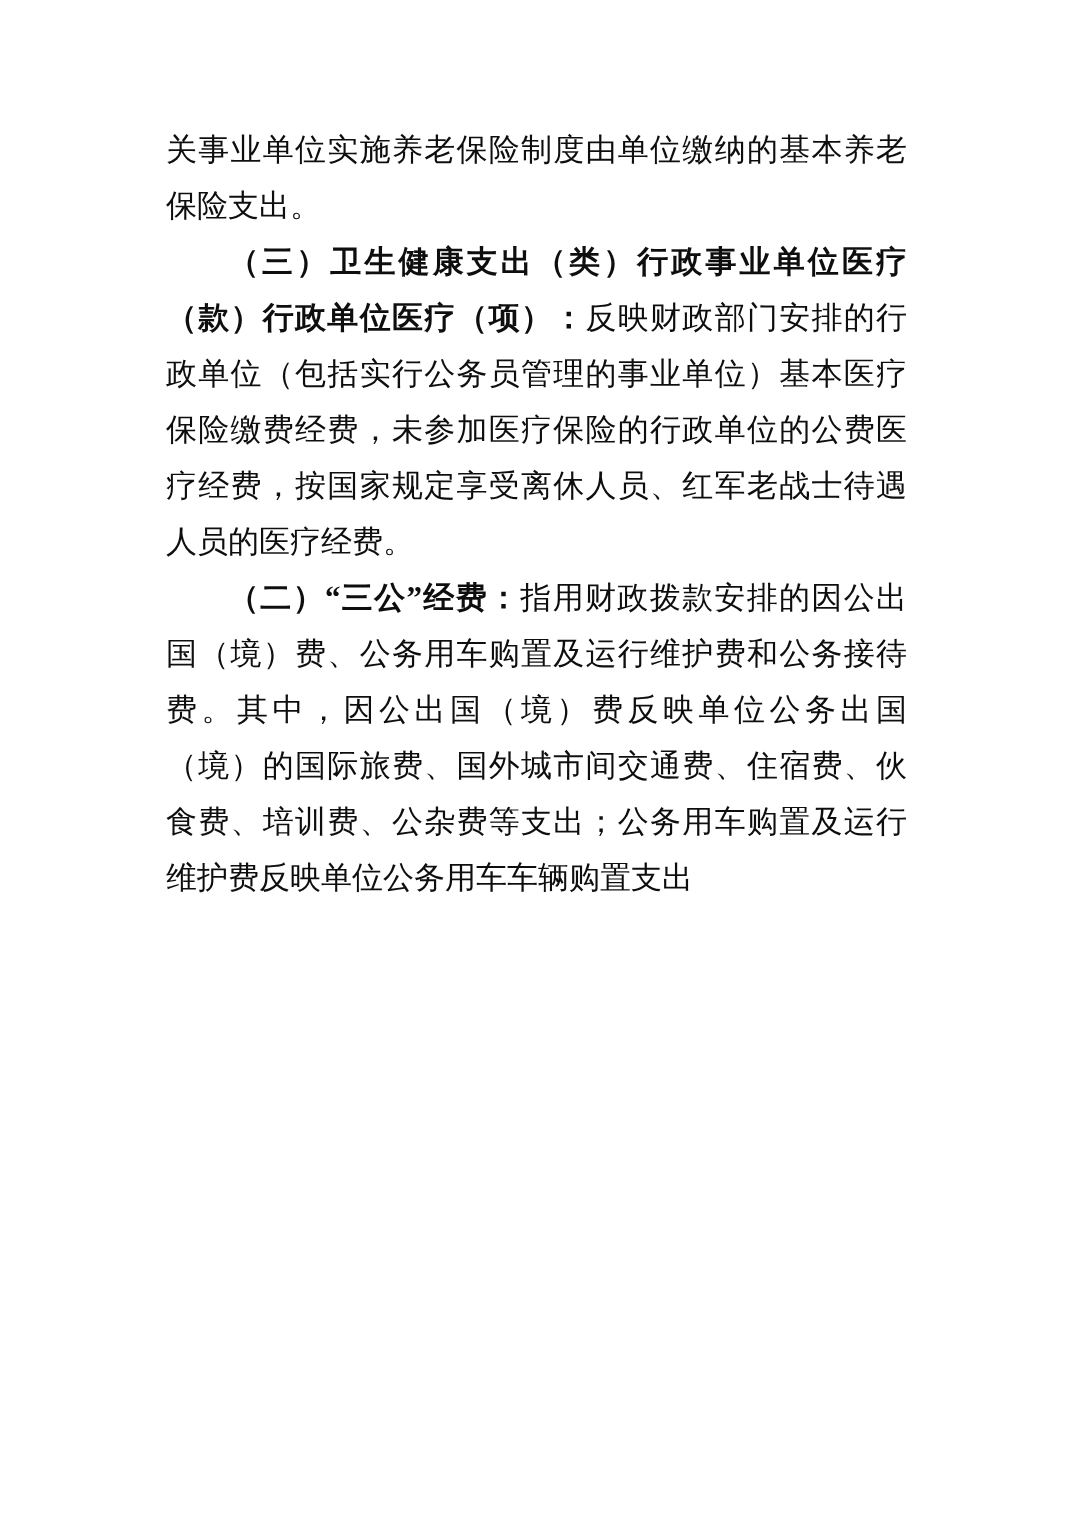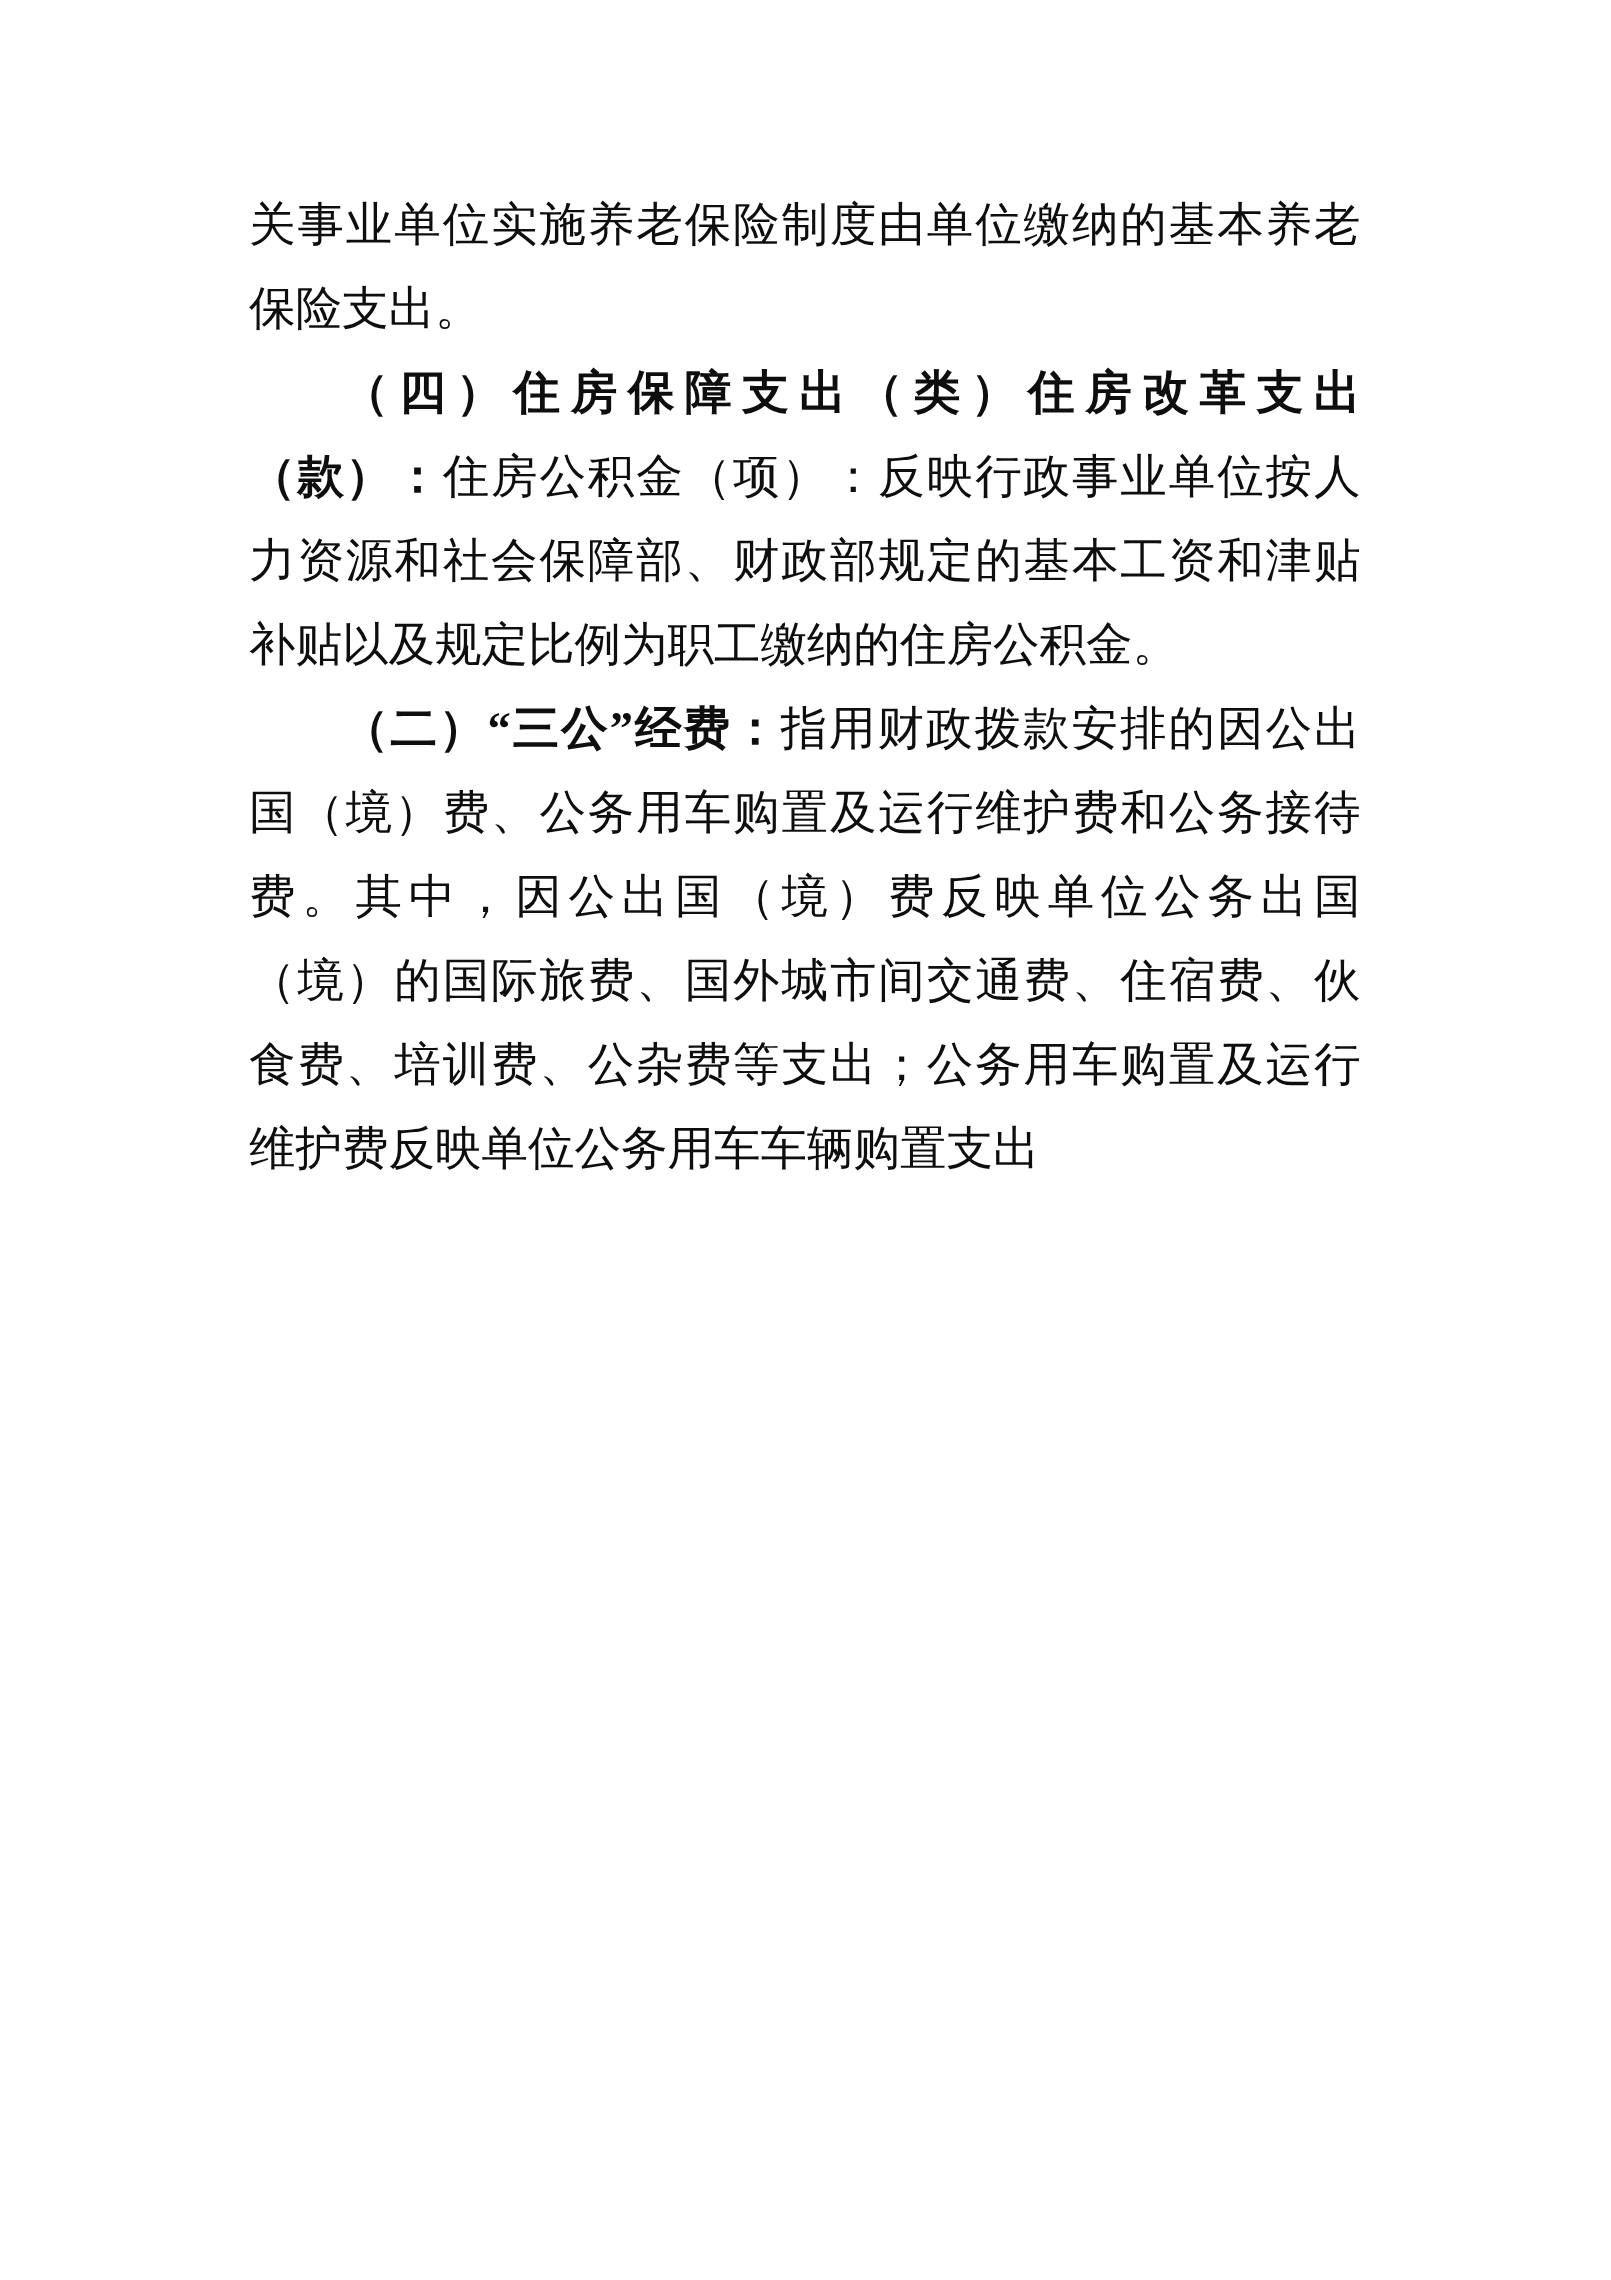--- a/index.html
+++ b/index.html
@@ -38,21 +38,21 @@
   }
 </style>
 </head>
 <body>
 
 <div class="page">
   <div class="content">
 
     <p><span class="lead"></span><span>关事业单位实施养老保险制度由单位缴纳的基本养老保险支出。</span></p>
 
+    <p class="indent"><span class="lead">（三）卫生健康支出（类）行政事业单位医疗（款）行政单位医疗（项）：</span><span>反映财政部门安排的行政单位（包括实行公务员管理的事业单位）基本医疗保险缴费经费，未参加医疗保险的行政单位的公费医疗经费，按国家规定享受离休人员、红军老战士待遇人员的医疗经费。</span></p>
 
-    <p class="indent"><span class="lead">（四）住房保障支出（类）住房改革支出（款）：</span><span>住房公积金（项）：反映行政事业单位按人力资源和社会保障部、财政部规定的基本工资和津贴补贴以及规定比例为职工缴纳的住房公积金。</span></p>
 
 
 
     <p class="indent"><span class="lead">（二）“三公”经费：</span><span>指用财政拨款安排的因公出国（境）费、公务用车购置及运行维护费和公务接待费。其中，因公出国（境）费反映单位公务出国（境）的国际旅费、国外城市间交通费、住宿费、伙食费、培训费、公杂费等支出；公务用车购置及运行维护费反映单位公务用车车辆购置支出</span></p>
 
   </div>
 </div>
 
 </body></html>

